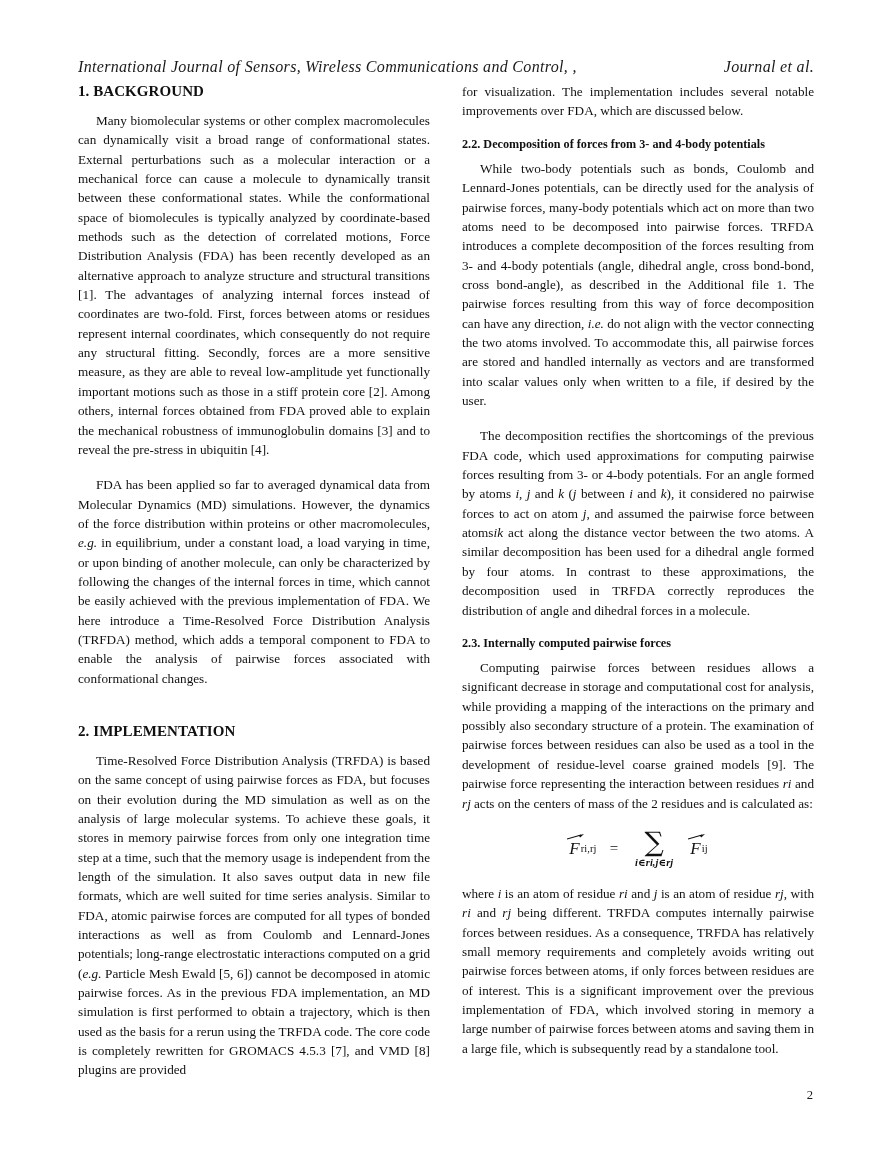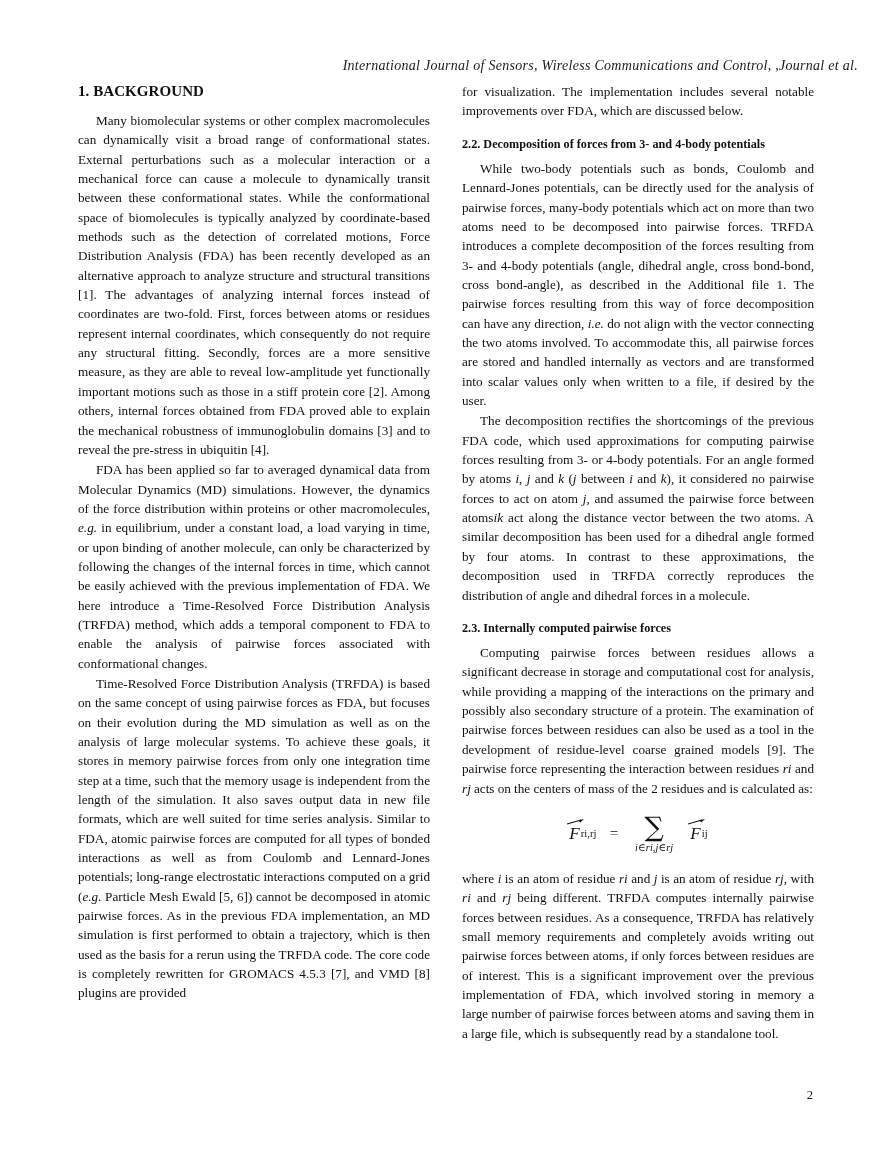--- a/index.html
+++ b/index.html
@@ -19,27 +19,26 @@
     overflow: hidden;
     box-sizing: border-box;
   }
   
   .running-head {
     position: absolute;
     left: 78px;
     top: 58px;
     width: 736px;
     display: flex;
-    justify-content: flex-end;
+    justify-content: space-between;
     align-items: baseline;
     font-style: italic;
-    font-size: 14px;
+    font-size: 16px;
     letter-spacing: 0.02em;
     color: #1a1a1a;
-    margin-left: 44px;
   }
   .running-head .rh-left { white-space: nowrap; }
   .running-head .rh-right { white-space: nowrap; }
 
   
   .columns {
     position: absolute;
     left: 78px;
     top: 82px;
     width: 736px;
@@ -74,21 +73,21 @@
     line-height: 19.35px;
     text-align: justify;
     text-justify: inter-word;
     margin: 0 0 0 0;
     text-indent: 18px;
     hyphens: none;
     word-spacing: -0.1px;
     font-family: Liberation Serif, serif;
   }
   p.para.noindent { text-indent: 0; }
-  p.para + p.para { margin-top: 1px; }
+  p.para + p.para { margin-top: 16px; }
 
   i, em { font-style: italic; }
 
   
   .equation {
     margin: 17px 0 16px 0;
     text-align: center;
     font-size: 14px;
     line-height: 1;
   }
@@ -134,20 +133,21 @@
     font-size: 27px;
     line-height: 0.92;
     font-family: "DejaVu Serif", serif;
   }
   .bigsum .limits {
     font-size: 10.3px;
     font-style: italic;
     margin-top: 3px;
     white-space: nowrap;
     letter-spacing: 0.01em;
+    font-weight: bold;
   }
   .eq-gap { display: inline-block; width: 12px; }
 
   
   .folio {
     position: absolute;
     right: 78px;
     top: 1088px;
     font-size: 12.6px;
     color: #1a1a1a;
@@ -166,20 +166,21 @@
   <div class="columns">
 
     <div class="col">
 
       <h1 class="sec">1. BACKGROUND</h1>
 
       <p class="para"><span>Many biomolecular systems or other complex macromolecules can dynamically visit a broad range of conformational states. External perturbations such as a molecular interaction or a mechanical force can cause a molecule to dynamically transit between these conformational states. While the conformational space of biomolecules is typically analyzed by coordinate-based methods such as the detection of correlated motions, Force Distribution Analysis (FDA) has been recently developed as an alternative approach to analyze structure and structural transitions [1]. The advantages of analyzing internal forces instead of coordinates are two-fold. First, forces between atoms or residues represent internal coordinates, which consequently do not require any structural fitting. Secondly, forces are a more sensitive measure, as they are able to reveal low-amplitude yet functionally important motions such as those in a stiff protein core [2]. Among others, internal forces obtained from FDA proved able to explain the mechanical robustness of immunoglobulin domains [3] and to reveal the pre-stress in ubiquitin [4].</span></p>
 
       <p class="para"><span>FDA has been applied so far to averaged dynamical data from Molecular Dynamics (MD) simulations. However, the dynamics of the force distribution within proteins or other macromolecules, </span><i>e.g.</i><span> in equilibrium, under a constant load, a load varying in time, or upon binding of another molecule, can only be characterized by following the changes of the internal forces in time, which cannot be easily achieved with the previous implementation of FDA. We here introduce a Time-Resolved Force Distribution Analysis (TRFDA) method, which adds a temporal component to FDA to enable the analysis of pairwise forces associated with conformational changes.</span></p>
 
+      <h1 class="sec spaced">2. IMPLEMENTATION</h1>
 
 
       <p class="para"><span>Time-Resolved Force Distribution Analysis (TRFDA) is based on the same concept of using pairwise forces as FDA, but focuses on their evolution during the MD simulation as well as on the analysis of large molecular systems. To achieve these goals, it stores in memory pairwise forces from only one integration time step at a time, such that the memory usage is independent from the length of the simulation. It also saves output data in new file formats, which are well suited for time series analysis. Similar to FDA, atomic pairwise forces are computed for all types of bonded interactions as well as from Coulomb and Lennard-Jones potentials; long-range electrostatic interactions computed on a grid (</span><i>e.g.</i><span> Particle Mesh Ewald [5, 6]) cannot be decomposed in atomic pairwise forces. As in the previous FDA implementation, an MD simulation is first performed to obtain a trajectory, which is then used as the basis for a rerun using the TRFDA code. The core code is completely rewritten for GROMACS 4.5.3 [7], and VMD [8] plugins are provided</span></p>
 
     </div>
 
     <div class="col">
 
       <p class="para noindent"><span>for visualization. The implementation includes several notable improvements over FDA, which are discussed below.</span></p>
 

